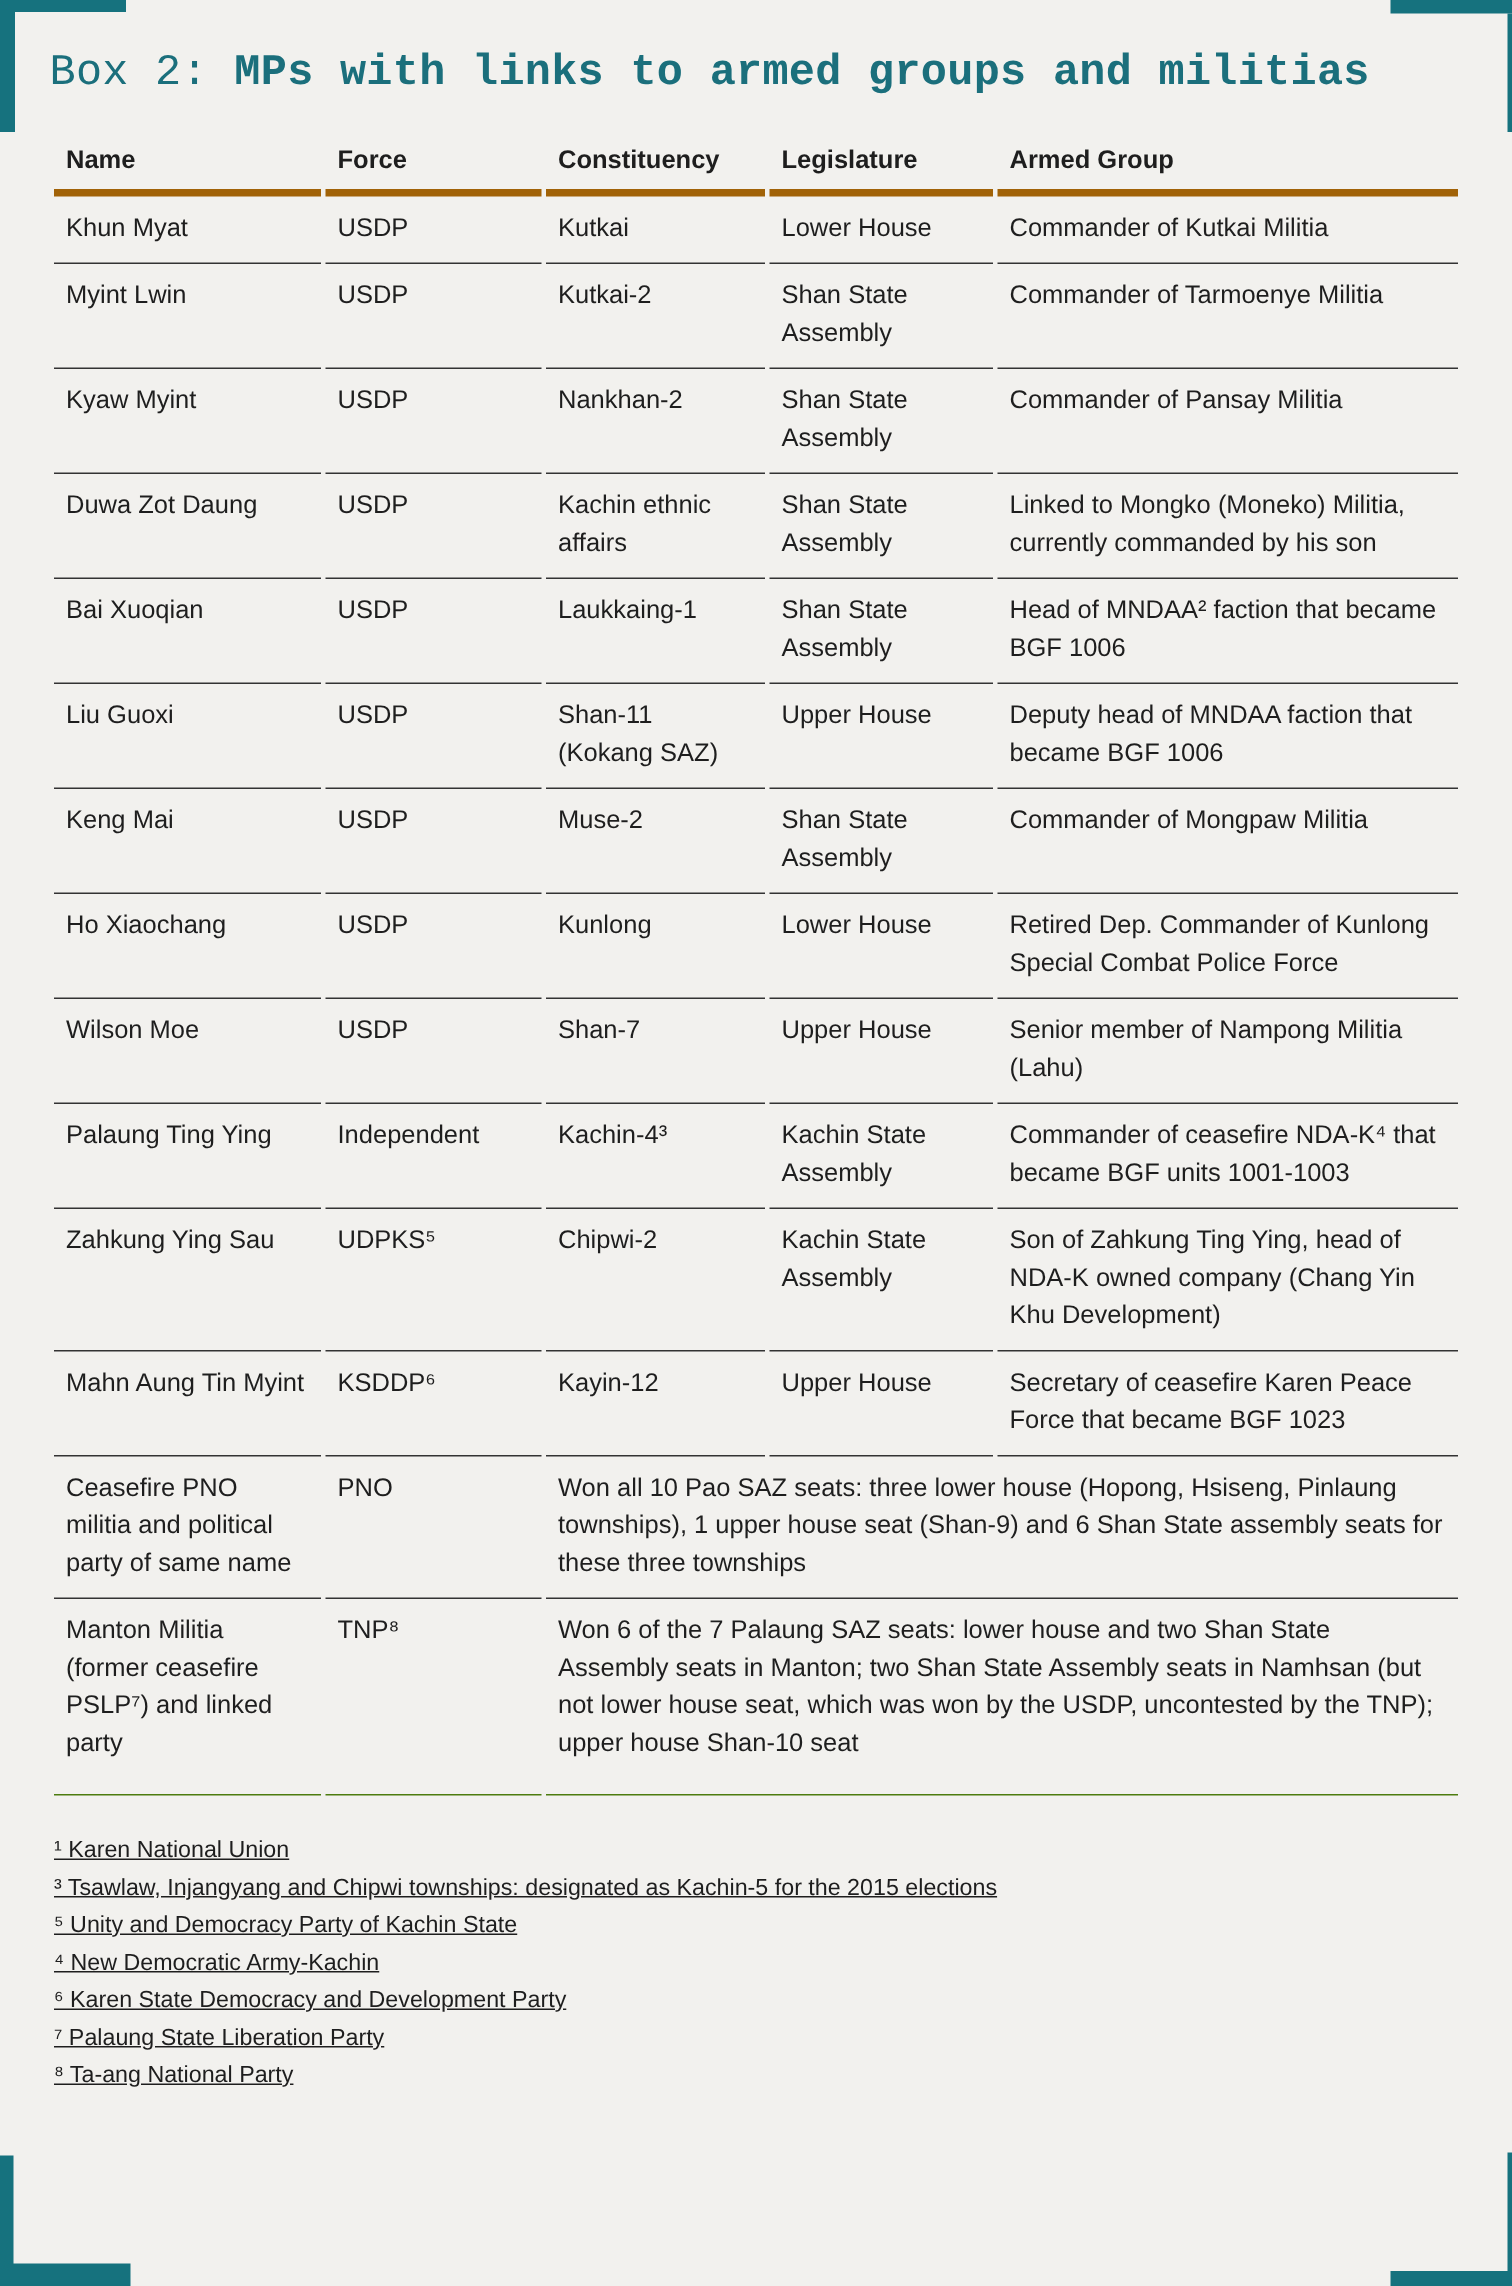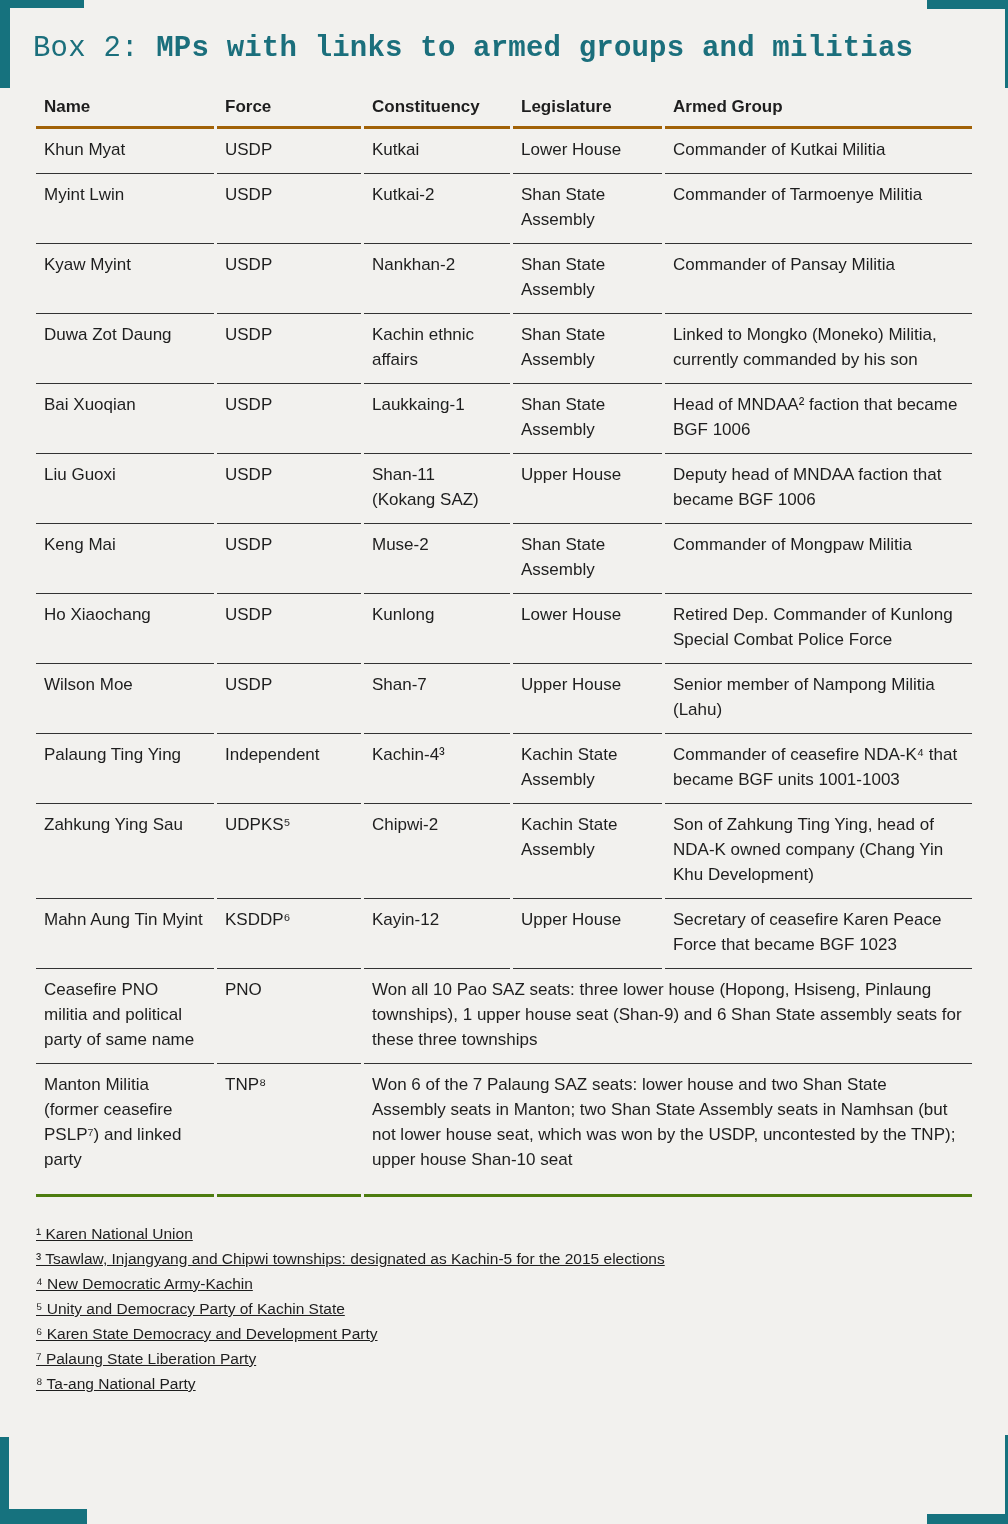--- a/index.html
+++ b/index.html
@@ -39,31 +39,31 @@
     border-collapse: separate;
     border-spacing: 3px 0;
     margin-top: 26px;
     table-layout: fixed;
   }
   th {
     text-align: left;
     font-size: 17px;
     font-weight: bold;
     padding: 6px 8px 9px 8px;
-    border-bottom: 3px solid #a16207;
+    border-bottom: 5px solid #a16207;
     vertical-align: bottom;
   }
   td {
     vertical-align: top;
     font-size: 17px;
     line-height: 25px;
     padding: 8px 8px 11px 8px;
     border-bottom: 1px solid #333333;
   }
-  tr.last-row td { border-bottom: 3px solid #4d7c0f; padding-bottom: 22px; }
+  tr.last-row td { border-bottom: 1px solid #4d7c0f; padding-bottom: 22px; }
 
   .footnotes { margin-top: 24px; padding-left: 3px; }
   .footnotes p {
     margin: 0;
     font-size: 15.5px;
     line-height: 25px;
     color: #1e1e1e;
     text-decoration: underline;
   }
 </style>
@@ -199,20 +199,20 @@
         <td>Manton Militia (former ceasefire PSLP⁷) and linked party</td>
         <td>TNP⁸</td>
         <td colspan="3">Won 6 of the 7 Palaung SAZ seats: lower house and two Shan State Assembly seats in Manton; two Shan State Assembly seats in Namhsan (but not lower house seat, which was won by the USDP, uncontested by the TNP); upper house Shan-10 seat</td>
       </tr>
     </tbody>
   </table>
 
   <div class="footnotes">
     <p>¹ Karen National Union</p>
     <p>³ Tsawlaw, Injangyang and Chipwi townships: designated as Kachin-5 for the 2015 elections</p>
+    <p>⁵ Unity and Democracy Party of Kachin State</p>
     <p>⁴ New Democratic Army-Kachin</p>
-    <p>⁵ Unity and Democracy Party of Kachin State</p>
     <p>⁶ Karen State Democracy and Development Party</p>
     <p>⁷ Palaung State Liberation Party</p>
     <p>⁸ Ta-ang National Party</p>
   </div>
 
 </main>
 
 </body></html>

